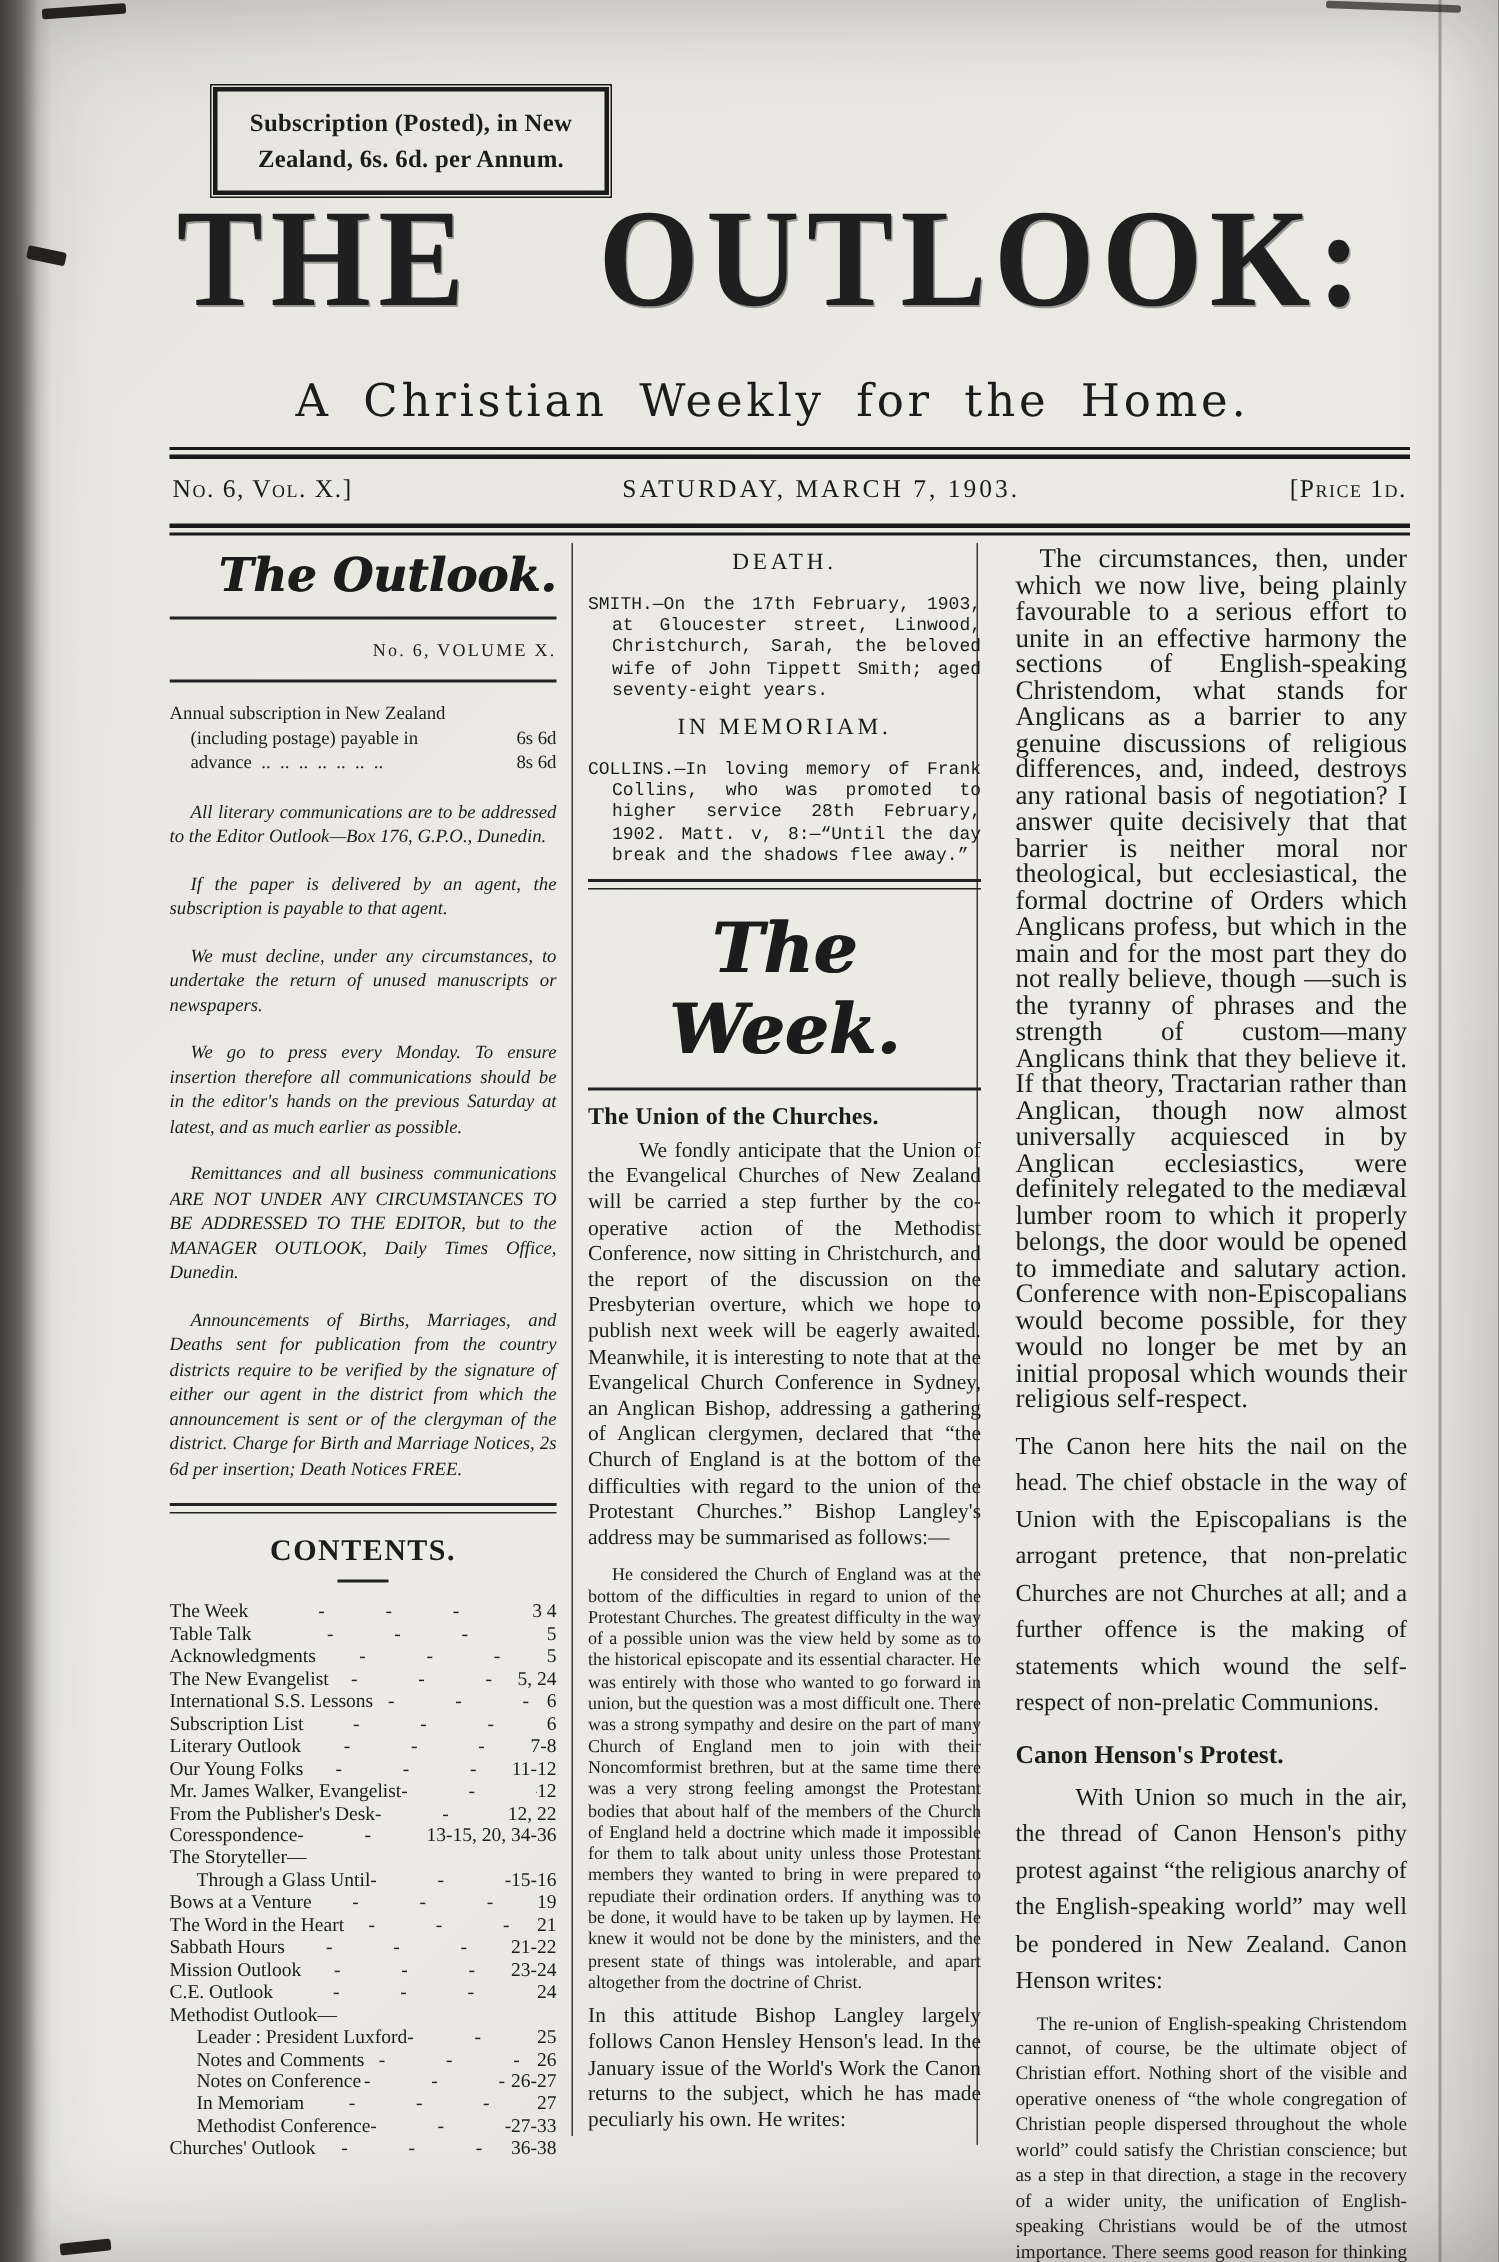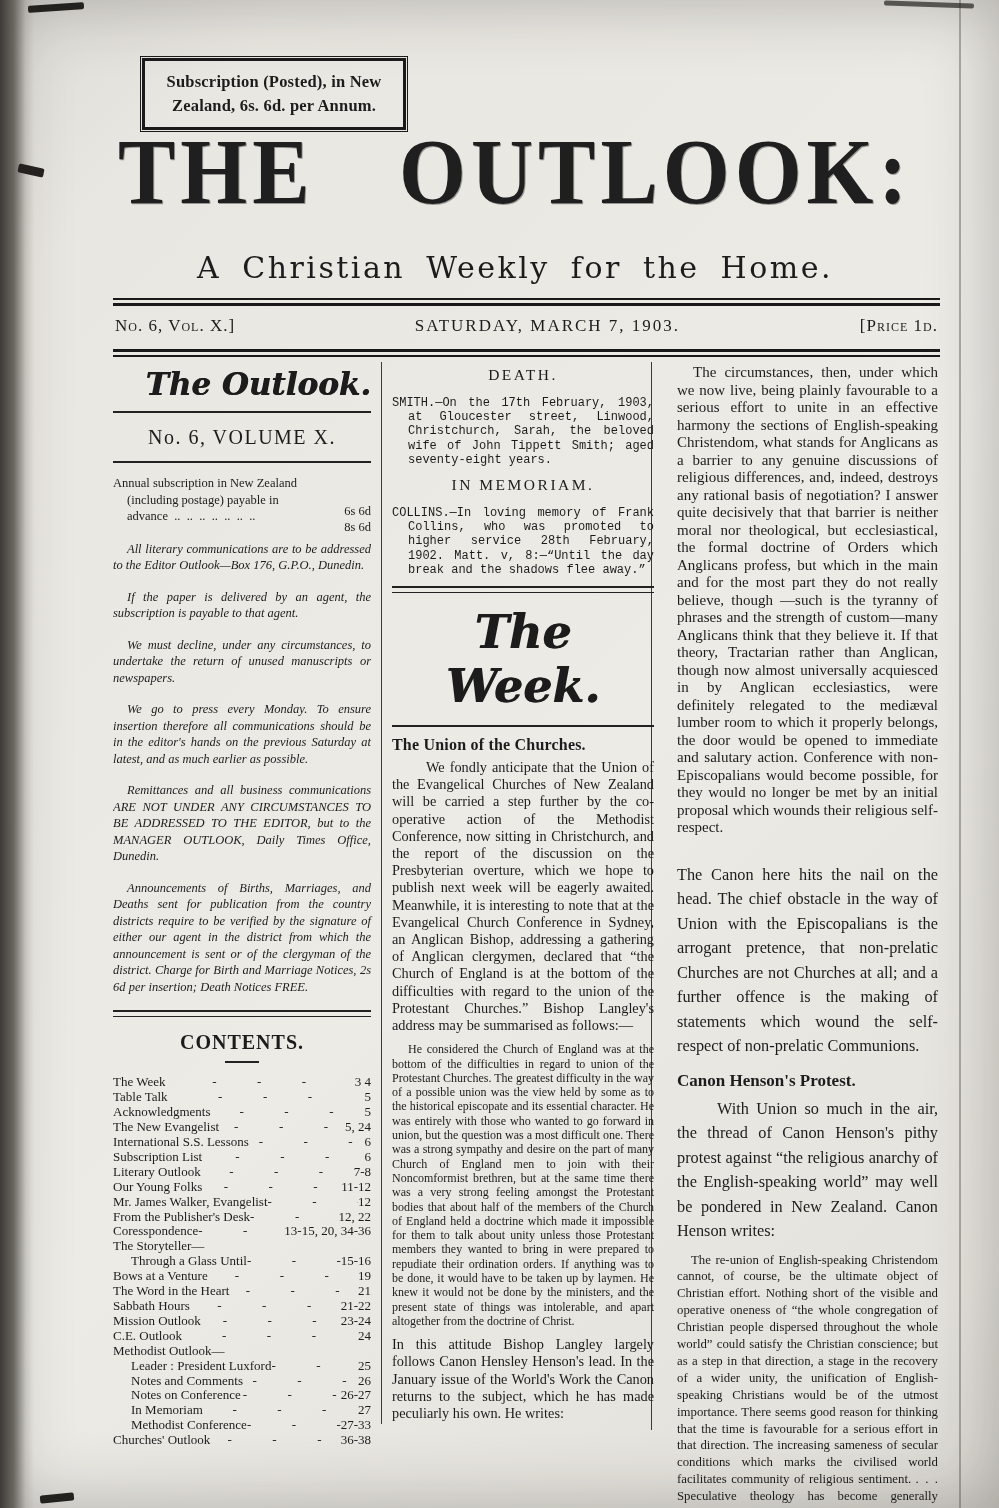--- a/index.html
+++ b/index.html
@@ -73,24 +73,24 @@
   .vrule.v2{left:651px;height:1068px;}
 
   
   .paper-title{
     text-align:right;font-size:31px;font-weight:bold;font-style:italic;
     font-family:"DejaVu Serif", serif;padding:4px 0 9px;
     text-shadow:.6px 0 0 #1c1c1c;
   }
   .hrule{border-top:2px solid #222;}
   .hrule2{height:4px;border-top:2px solid #222;border-bottom:1px solid #222;}
-  .volume-line{text-align:center;font-size:20px;letter-spacing:1.5px;padding:13px 0 12px;}
+  .volume-line{text-align:right;font-size:12px;letter-spacing:1.5px;padding:13px 0 12px;}
   .sub-item{position:relative;font-size:12.5px;line-height:1.33;padding:0 42px 0 0;margin:12px 0 16px;text-align:left;}
   .sub-item .sub-text{display:block;padding-left:14px;text-indent:-14px;}
-  .sub-item .sub-price{position:absolute;right:0;bottom:5px;}
+  .sub-item .sub-price{position:absolute;right:0;bottom:16px;}
   .notices{margin-top:4px;}
   .notice{font-size:12.5px;line-height:1.32;text-align:justify;margin:0 0 15px;text-indent:14px;font-style:italic;}
   .contents-wrap{margin-top:6px;}
   .contents-title{text-align:center;font-weight:bold;font-size:20px;letter-spacing:1px;margin-top:14px;}
   .contents-dash{width:34px;border-top:2px solid #222;margin:7px auto 12px;}
   .contents-row{display:flex;align-items:baseline;font-size:13px;line-height:14.9px;}
   .c-label{white-space:nowrap;}
   .leader{flex:1;overflow:hidden;text-align:center;white-space:nowrap;color:#222;}
   .leader::before{content:"-\2003\2003\2002-\2003\2003\2002-";letter-spacing:2px;}
   .c-pages{white-space:nowrap;text-align:right;}
@@ -104,21 +104,21 @@
     text-align:center;font-size:46px;font-weight:bold;font-style:italic;
     font-family:"DejaVu Serif", serif;padding:12px 0 12px;
     text-shadow:.8px 0 0 #1c1c1c;
   }
   .article-head{font-weight:bold;font-size:16px;margin:9px 0 5px;letter-spacing:.2px;}
   .article-body{font-size:14.3px;line-height:17.2px;text-align:justify;margin:0 0 8px;}
   .article-body.ind{text-indent:34px;}
   .small-block{font-size:12px;line-height:14.3px;text-align:justify;margin:8px 0;text-indent:16px;}
 
   
-  .rc-small{font-size:15px;line-height:17.5px;text-align:justify;text-indent:16px;margin:2px 0 26px;}
+  .rc-small{font-size:18px;line-height:17.5px;text-align:justify;text-indent:16px;margin:2px 0 10px;}
   .rc-large{font-size:16.3px;line-height:24.5px;text-align:justify;margin:0 0 8px;}
   .rc-large.ind{text-indent:40px;}
   .rc-head{font-weight:bold;font-size:17px;margin:12px 0 6px;}
   .rc-xsmall{font-size:12.8px;line-height:16.9px;text-align:justify;text-indent:14px;margin-top:4px;}
 </style>
 </head>
 <body>
 
 <div class="page">
   <div class="binding"></div>

